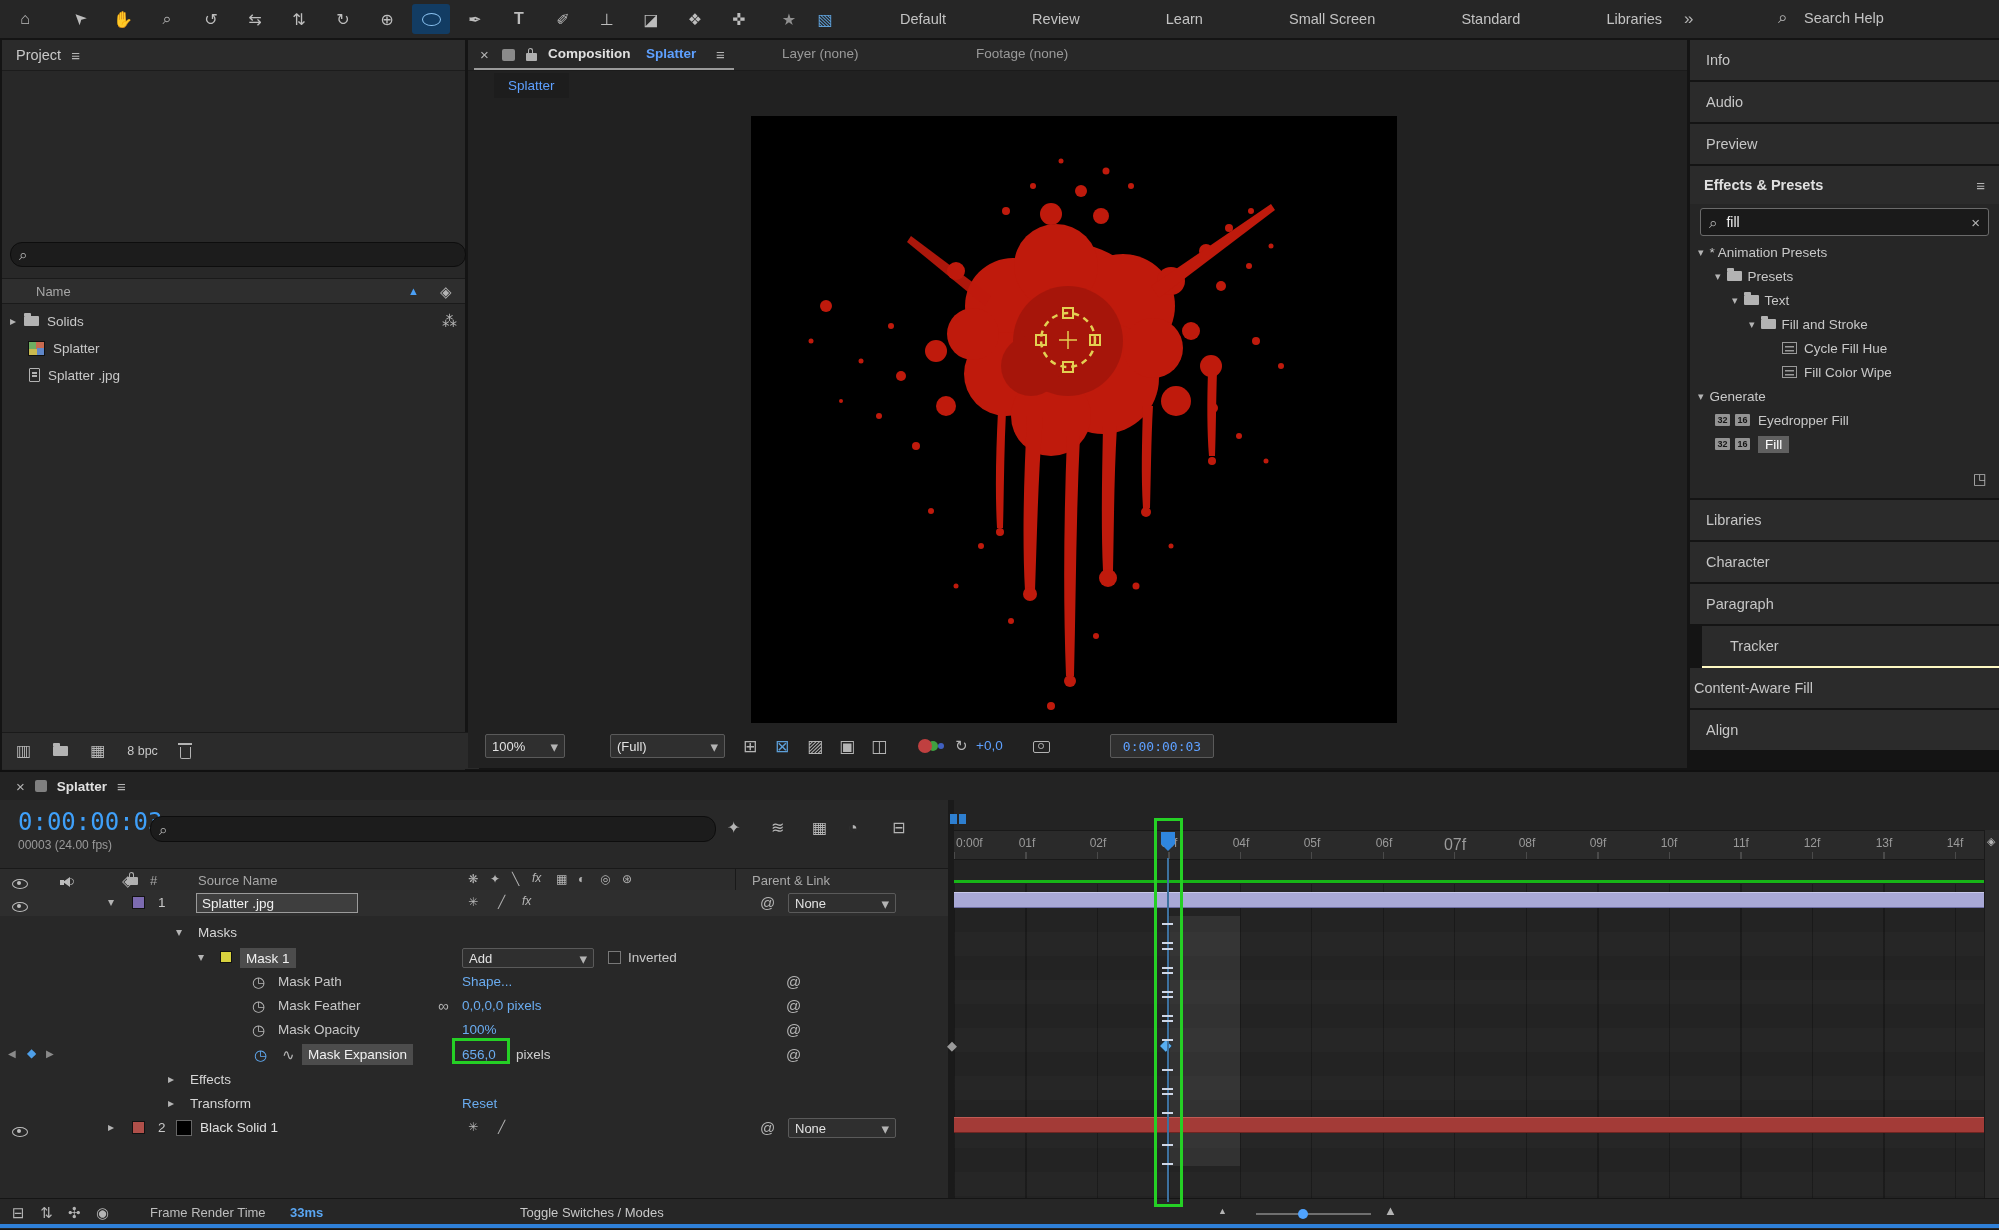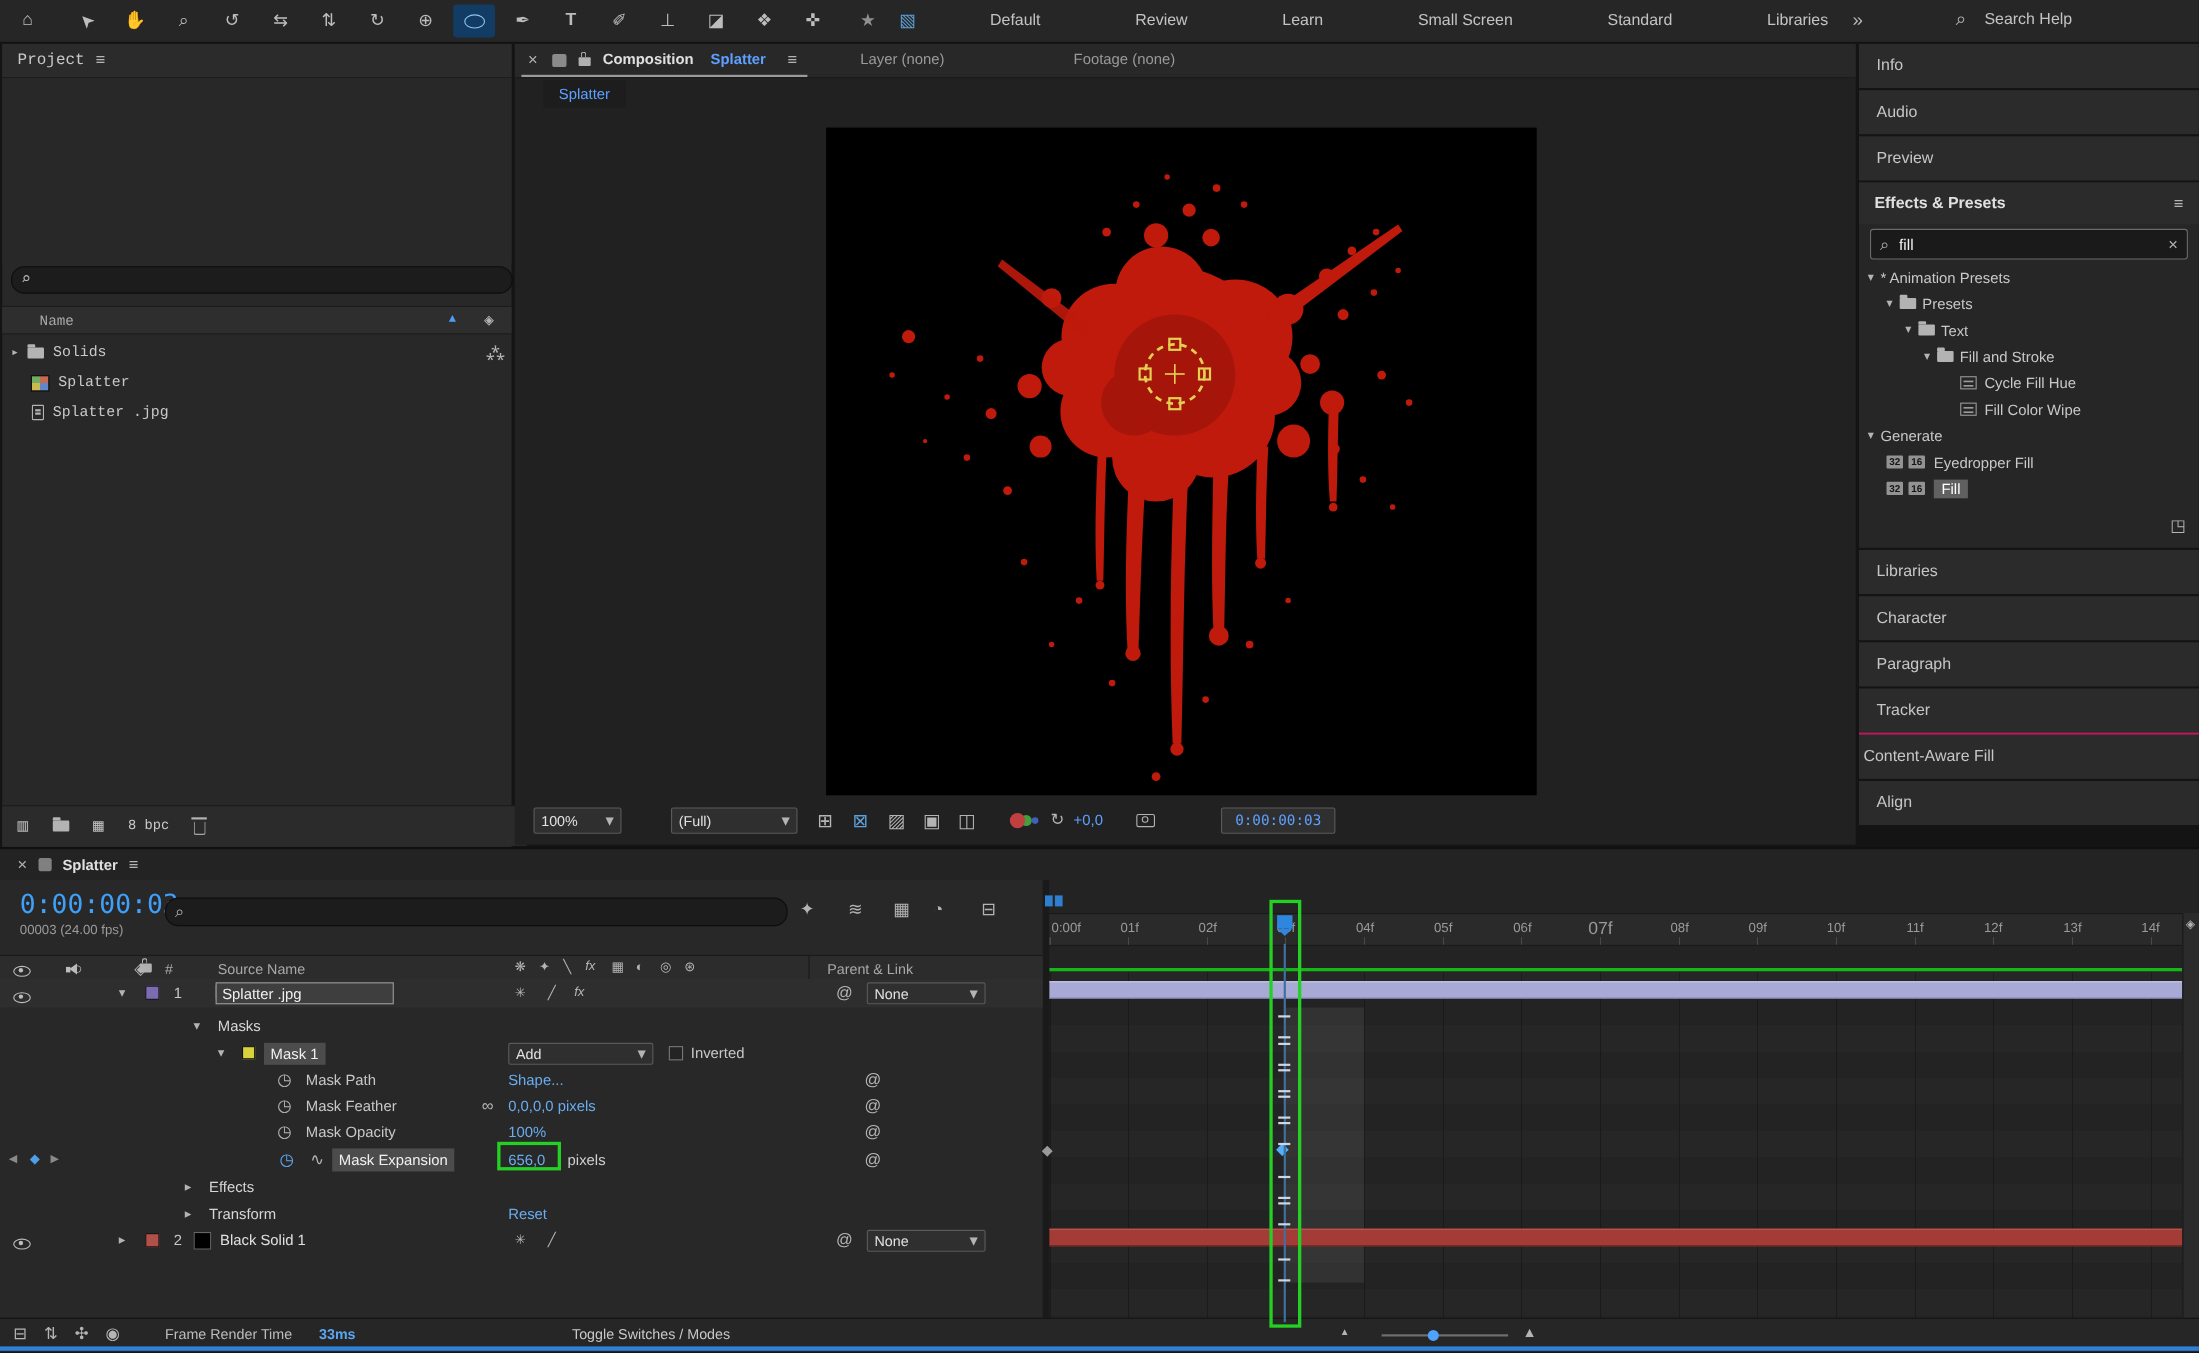--- a/index.html
+++ b/index.html
@@ -80,21 +80,21 @@
       <span class="wslabel">Learn</span>
       <span class="wslabel">Small Screen</span>
       <span class="wslabel">Standard</span>
       <span class="wslabel">Libraries</span>
     </div>
     <span class="ab ico" style="left:1684px;top:10px;font-size:17px;">»</span>
     <span class="ab ico" style="left:1778px;top:9px;font-size:17px;">⌕</span>
     <span class="ab wslabel" style="left:1804px;top:10px;">Search Help</span>
   </div>
 
-  <div class="ab panel" style="left:2px;top:40px;width:463px;height:828px;font-family:Liberation Mono, monospace;">
+  <div class="ab panel" style="left:2px;top:40px;width:463px;height:828px;">
     <div class="flex" style="height:30px;padding-left:14px;gap:10px;background:#2b2b2b;border-bottom:1px solid #1c1c1c;">
       <span class="txt" style="font-size:14.5px;">Project</span>
       <span class="ico">≡</span>
     </div>
     <div class="ab" style="left:0;top:31px;width:463px;height:168px;background:#282828;"></div>
     <div class="ab inputbox" style="left:8px;top:202px;width:438px;height:23px;">
       <span class="ico">⌕</span>
     </div>
     <div class="ab flex" style="left:0;top:238px;width:463px;height:24px;background:#2e2e2e;border-top:1px solid #1a1a1a;border-bottom:1px solid #1a1a1a;">
       <span class="hcell" style="margin-left:34px;">Name</span>
@@ -318,21 +318,21 @@
 
     <div class="phead flex" style="height:40px;padding-left:16px;border-bottom:2px solid #141414;">
         <span>Libraries</span>
       </div>
     <div class="phead flex" style="height:40px;padding-left:16px;border-bottom:2px solid #141414;">
         <span>Character</span>
       </div>
     <div class="phead flex" style="height:40px;padding-left:16px;border-bottom:2px solid #141414;">
         <span>Paragraph</span>
       </div>
-    <div class="phead flex" style="height:40px;padding-left:16px;border-bottom:2px solid #be185d;">
+    <div class="phead flex" style="height:40px;padding-left:28px;border-bottom:2px solid #fef9c3;margin-left:12px;">
         <span>Tracker</span>
       </div>
     <div class="phead flex" style="height:40px;padding-left:4px;border-bottom:2px solid #141414;">
         <span>Content-Aware Fill</span>
       </div>
     <div class="phead flex" style="height:40px;padding-left:16px;">
         <span>Align</span>
       </div>
   </div>
 

